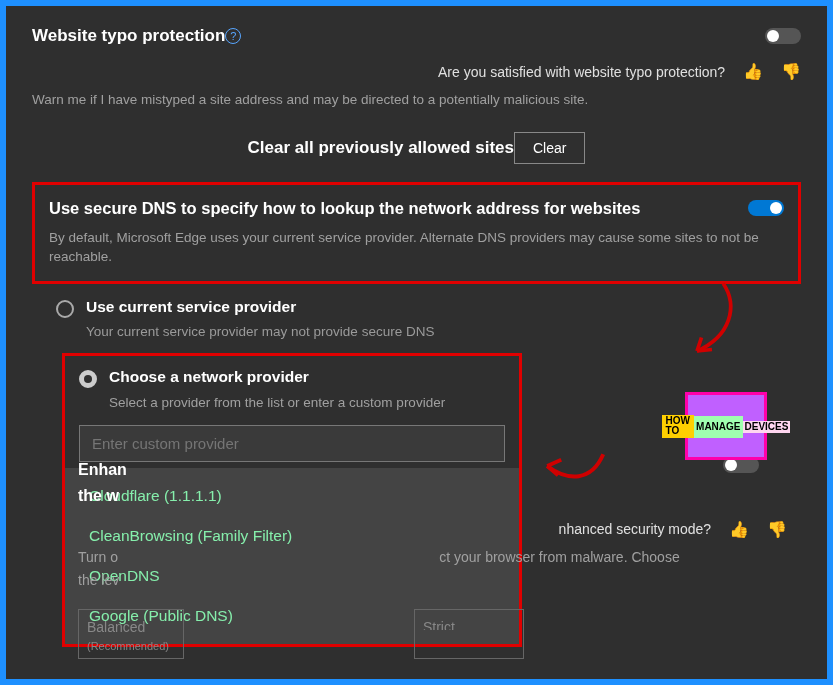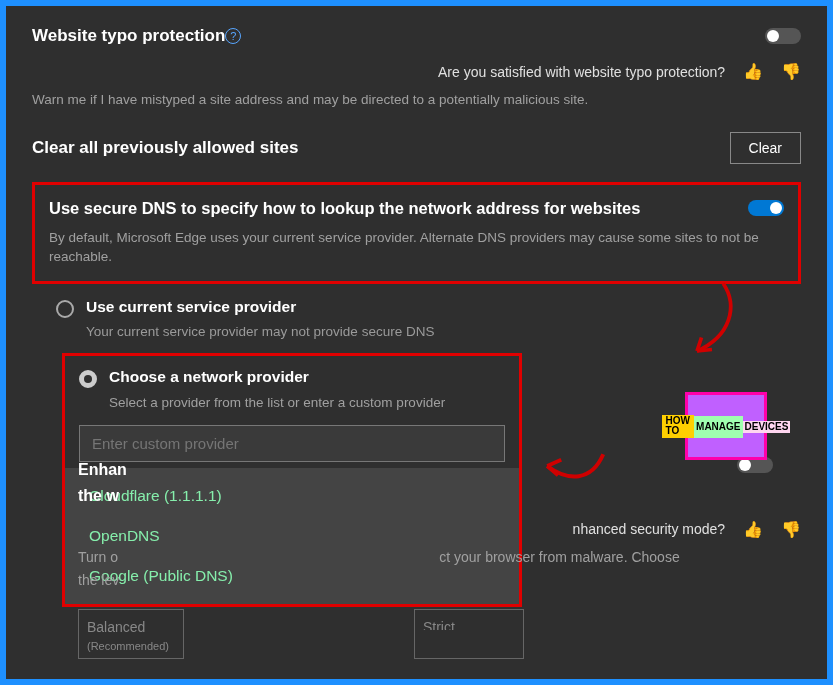--- a/index.html
+++ b/index.html
@@ -47,21 +47,21 @@
   }
   .feedback-row {
     display:flex; justify-content:flex-end; align-items:center;
     gap:18px; margin-top:16px; color:#e0e0e0; font-size:14px;
   }
   .thumb { font-size:16px; color:#e0e0e0; cursor:pointer; }
   .desc {
     color:#a0a0a0; font-size:13.5px; margin-top:10px; line-height:1.4;
   }
   .divider-space { height:22px; }
-  .clear-row { display:flex; justify-content:space-between; align-items:center; }
+  .clear-row { display:flex; justify-content:center; align-items:center; }
   .clear-btn {
     border:1px solid #888; background:transparent; color:#fff;
     padding:7px 18px; font-size:14px; cursor:pointer;
   }
   .red-box-1 {
     border:3px solid #e00000; padding:14px 14px 14px 14px;
     margin-top:18px; position:relative;
   }
   .dns-title { font-size:16.5px; font-weight:600; }
   .dns-desc { color:#a0a0a0; font-size:13.5px; margin-top:10px; line-height:1.45; }
@@ -86,21 +86,21 @@
     width:100%; background:#3a3a3a; border:1px solid #777;
     color:#aaa; font-size:15px; padding:9px 12px; margin-top:12px;
   }
   .dropdown {
     background:#444; margin:6px -14px -8px -14px; padding:8px 0;
   }
   .dropdown-item {
     padding:11px 24px; font-size:15.5px; color:#86efac; cursor:pointer;
   }
   .enhance-block {
-    position:absolute; left:72px; bottom:20px; right:26px;
+    position:absolute; left:72px; bottom:20px; right:40px;
     color:#a0a0a0; font-size:14px; line-height:1.6;
   }
   .enhance-title {
     color:#fff; font-size:16px; font-weight:600;
     display:flex; align-items:flex-start; gap:8px;
   }
   .enhance-toggle { position:absolute; right:28px; top:0; }
   .enhance-feedback {
     display:flex; align-items:center; gap:18px; justify-content:flex-end;
     margin-top:8px; color:#e0e0e0;
@@ -172,20 +172,21 @@
 
     <div class="red-box-2">
       <div class="radio-row">
         <div class="radio selected"></div>
         <div class="radio-label">Choose a network provider</div>
       </div>
       <div class="desc" style="margin-left:30px; margin-top:2px;">Select a provider from the list or enter a custom provider</div>
       <input class="provider-input" placeholder="Enter custom provider" style="">
       <div class="dropdown">
         <div class="dropdown-item">Cloudflare (1.1.1.1)</div>
+        <div class="dropdown-item">CleanBrowsing (Family Filter)</div>
         <div class="dropdown-item">OpenDNS</div>
         <div class="dropdown-item">Google (Public DNS)</div>
       </div>
     </div>
   </div>
 
   <div class="enhance-block">
     <div style="position:relative;">
       <div class="enhance-title">
         <span>Enhan</span>

